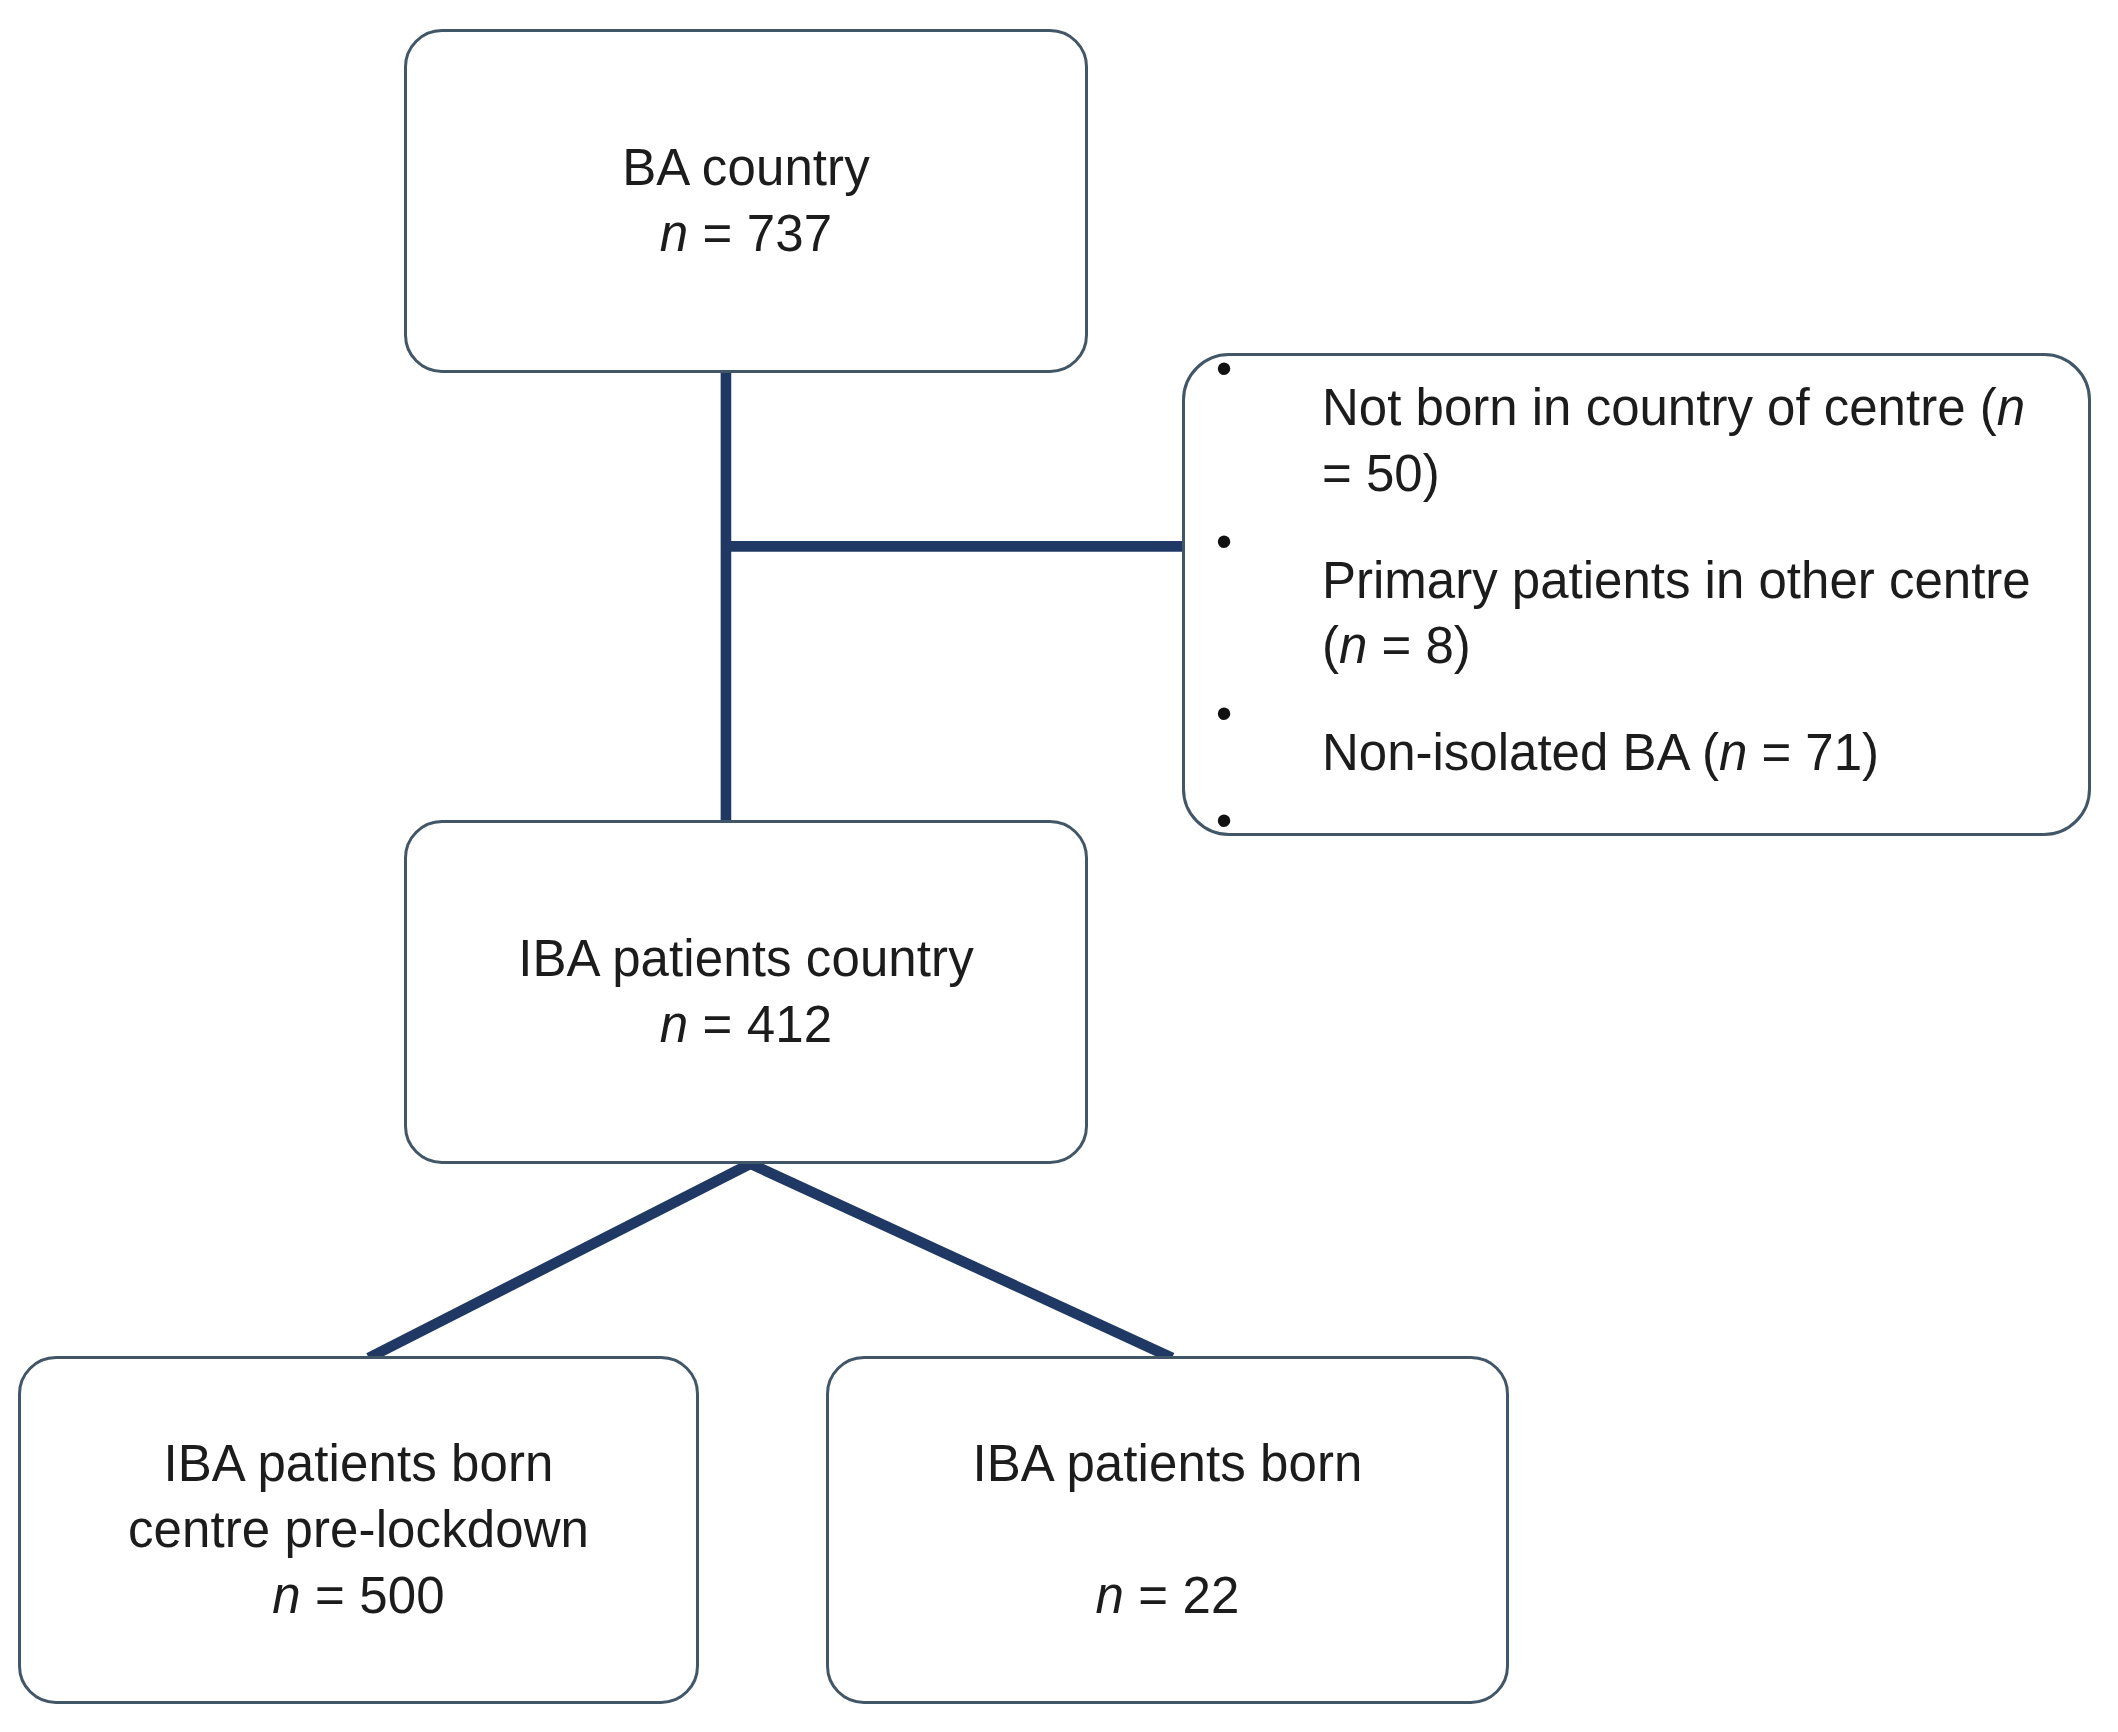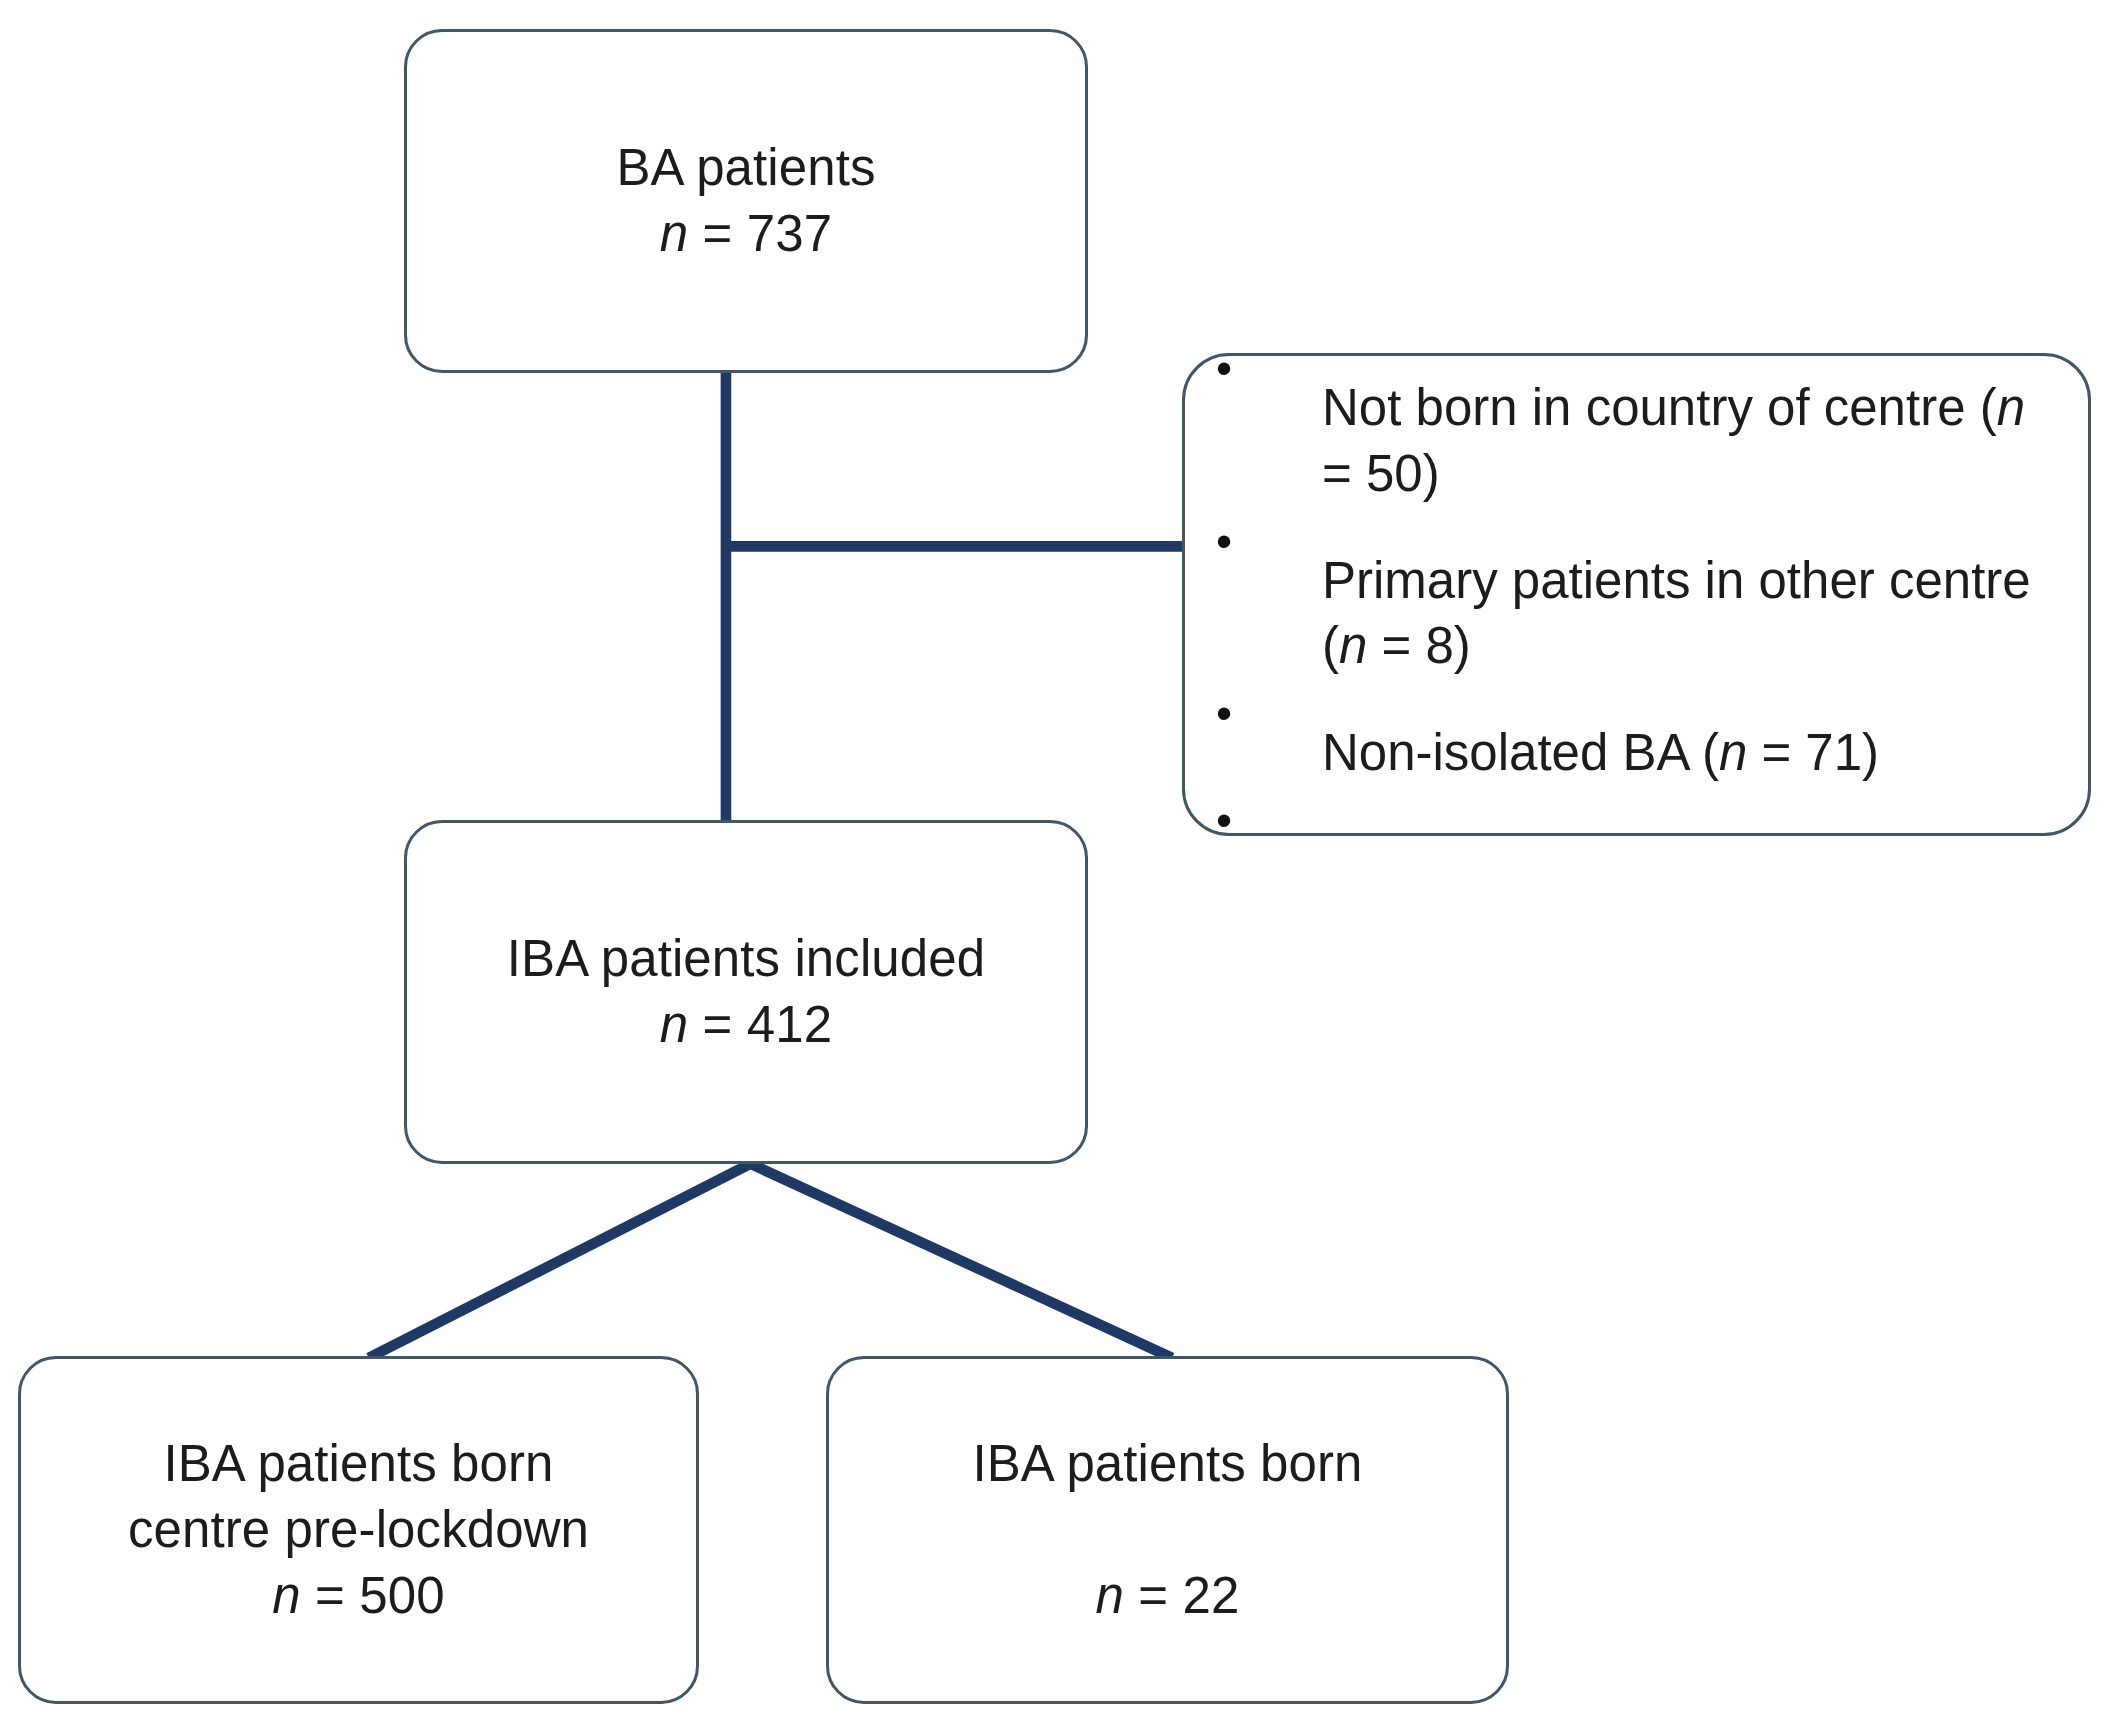--- a/index.html
+++ b/index.html
@@ -135,21 +135,21 @@
     <line x1="890" y1="456" x2="890" y2="1007" stroke="#1F3864" stroke-width="13"></line>
 
     <line x1="884" y1="670" x2="1452" y2="670" stroke="#1F3864" stroke-width="13"></line>
 
     <line x1="920" y1="1427" x2="452" y2="1665" stroke="#1F3864" stroke-width="13"></line>
     <line x1="920" y1="1427" x2="1437" y2="1665" stroke="#1F3864" stroke-width="13"></line>
   </svg>
 
   <div class="node" id="node-ba-patients">
     <div class="node-text">
-      <span>BA patients</span><br>
+      <span>BA country</span><br>
       <span class="n-italic">n</span><span> = 737</span>
     </div>
   </div>
 
   <div id="node-exclusions">
     <ul class="excl-list">
       <li class="excl-item">
         <span class="excl-bullet">•</span>
         <span class="excl-label"><span>Not born in country of centre (</span><span class="n-italic">n</span><span> = 50)</span></span>
       </li>
@@ -162,21 +162,21 @@
         <span class="excl-label"><span>Non-isolated BA (</span><span class="n-italic">n</span><span> = 71)</span></span>
       </li>
       <li class="excl-item">
         <span class="excl-bullet">•</span>
       </li>
     </ul>
   </div>
 
   <div class="node" id="node-iba-included">
     <div class="node-text">
-      <span>IBA patients included</span><br>
+      <span>IBA patients country</span><br>
       <span class="n-italic">n</span><span> = 412</span>
     </div>
   </div>
 
   <div class="node" id="node-pre-lockdown">
     <div class="node-text">
       <span>IBA patients born</span><br>
       <span>centre pre-lockdown</span><br>
       <span class="n-italic">n</span><span> = 500</span>
     </div>

